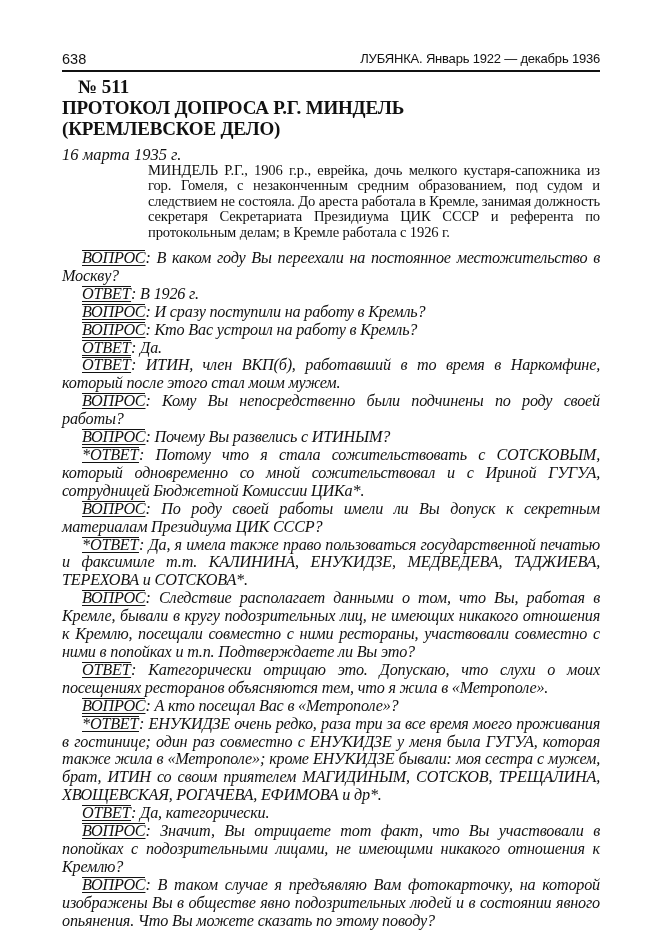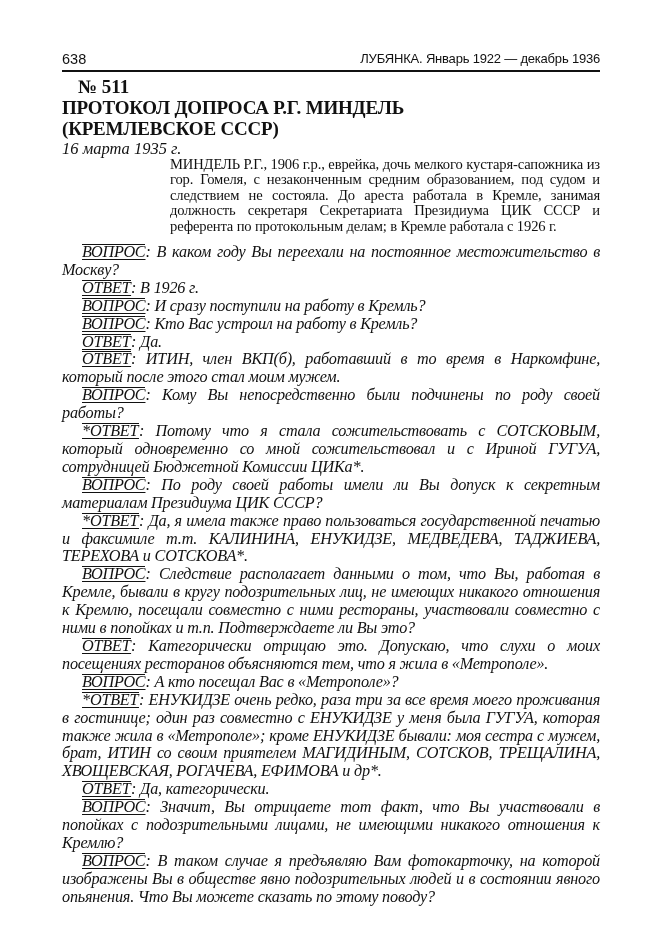--- a/index.html
+++ b/index.html
@@ -2,50 +2,51 @@
 <html><head>
 <meta charset="utf-8">
 <style>
   html, body { margin: 0; padding: 0; background: #ffffff; }
   body { width: 656px; height: 944px; position: relative; overflow: hidden; color: #111; }
   .page { position: absolute; left: 62px; top: 50px; width: 538px; font-family: "Liberation Serif", "DejaVu Serif", serif; }
   .running-head { display: flex; justify-content: space-between; align-items: flex-end; font-family: "Liberation Sans", "DejaVu Sans", sans-serif; font-size: 14.5px; line-height: 18px; padding-bottom: 2px; border-bottom: 2px solid #111; }
   .running-head .title { font-size: 13px; letter-spacing: -0.2px; }
   .docnum { margin-top: 5px; padding-left: 16px; font-weight: bold; font-size: 19px; line-height: 20px; }
   .doctitle { font-weight: bold; font-size: 19px; line-height: 21px; letter-spacing: -0.2px; }
-  .date { font-style: italic; font-size: 16.5px; line-height: 20px; }
-  .bio { margin-left: 108px; margin-top: -2px; font-size: 14.6px; line-height: 15.4px; text-align: justify; letter-spacing: -0.15px; }
+  .date { font-style: italic; font-size: 16.5px; margin-top: 6px; line-height: 20px; }
+  .bio { margin-left: 86px; margin-top: -2px; font-size: 14.6px; line-height: 15.4px; text-align: justify; letter-spacing: -0.15px; }
   .dialogue { margin-top: 10px; font-size: 16.2px; line-height: 17.9px; text-align: justify; letter-spacing: -0.2px; }
   .entry { text-indent: 20px; margin: 0; font-style: italic; }
   .speaker { text-decoration: underline; text-decoration-thickness: 1px; text-underline-offset: 2px; position: relative; }
   .speaker::before { content: ""; position: absolute; left: 0; right: 0; top: 1px; border-top: 1px solid #111; }
 </style>
 </head>
 <body>
 
 <div class="page">
   <div class="running-head">
     <span>638</span>
     <span class="title">ЛУБЯНКА. Январь 1922 — декабрь 1936</span>
   </div>
 
   <div class="docnum">№ 511</div>
   <div class="doctitle">ПРОТОКОЛ ДОПРОСА Р.Г. МИНДЕЛЬ</div>
-  <div class="doctitle">(КРЕМЛЕВСКОЕ СССР)</div>
+  <div class="doctitle">(КРЕМЛЕВСКОЕ ДЕЛО)</div>
   <div class="date">16 марта 1935 г.</div>
   <div class="bio">МИНДЕЛЬ Р.Г., 1906 г.р., еврейка, дочь мелкого кустаря-сапожника из гор. Гомеля, с незаконченным средним образованием, под судом и следствием не состояла. До ареста работала в Кремле, занимая должность секретаря Секретариата Президиума ЦИК СССР и референта по протокольным делам; в Кремле работала с 1926 г.</div>
 
   <div class="dialogue" id="dialogue">
       <p class="entry"><span class="speaker">ВОПРОС</span><span>: В каком году Вы переехали на постоянное местожительство в Москву?</span></p>
       <p class="entry"><span class="speaker">ОТВЕТ</span><span>: В 1926 г.</span></p>
       <p class="entry"><span class="speaker">ВОПРОС</span><span>: И сразу поступили на работу в Кремль?</span></p>
       <p class="entry"><span class="speaker">ВОПРОС</span><span>: Кто Вас устроил на работу в Кремль?</span></p>
       <p class="entry"><span class="speaker">ОТВЕТ</span><span>: Да.</span></p>
       <p class="entry"><span class="speaker">ОТВЕТ</span><span>: ИТИН, член ВКП(б), работавший в то время в Наркомфине, который после этого стал моим мужем.</span></p>
       <p class="entry"><span class="speaker">ВОПРОС</span><span>: Кому Вы непосредственно были подчинены по роду своей работы?</span></p>
+      <p class="entry"><span class="speaker">ВОПРОС</span><span>: Почему Вы развелись с ИТИНЫМ?</span></p>
       <p class="entry"><span class="speaker">*ОТВЕТ</span><span>: Потому что я стала сожительствовать с СОТСКОВЫМ, который одновременно со мной сожительствовал и с Ириной ГУГУА, сотрудницей Бюджетной Комиссии ЦИКа*.</span></p>
       <p class="entry"><span class="speaker">ВОПРОС</span><span>: По роду своей работы имели ли Вы допуск к секретным материалам Президиума ЦИК СССР?</span></p>
       <p class="entry"><span class="speaker">*ОТВЕТ</span><span>: Да, я имела также право пользоваться государственной печатью и факсимиле т.т. КАЛИНИНА, ЕНУКИДЗЕ, МЕДВЕДЕВА, ТАДЖИЕВА, ТЕРЕХОВА и СОТСКОВА*.</span></p>
       <p class="entry"><span class="speaker">ВОПРОС</span><span>: Следствие располагает данными о том, что Вы, работая в Кремле, бывали в кругу подозрительных лиц, не имеющих никакого отношения к Кремлю, посещали совместно с ними рестораны, участвовали совместно с ними в попойках и т.п. Подтверждаете ли Вы это?</span></p>
       <p class="entry"><span class="speaker">ОТВЕТ</span><span>: Категорически отрицаю это. Допускаю, что слухи о моих посещениях ресторанов объясняются тем, что я жила в «Метрополе».</span></p>
       <p class="entry"><span class="speaker">ВОПРОС</span><span>: А кто посещал Вас в «Метрополе»?</span></p>
       <p class="entry"><span class="speaker">*ОТВЕТ</span><span>: ЕНУКИДЗЕ очень редко, раза три за все время моего проживания в гостинице; один раз совместно с ЕНУКИДЗЕ у меня была ГУГУА, которая также жила в «Метрополе»; кроме ЕНУКИДЗЕ бывали: моя сестра с мужем, брат, ИТИН со своим приятелем МАГИДИНЫМ, СОТСКОВ, ТРЕЩАЛИНА, ХВОЩЕВСКАЯ, РОГАЧЕВА, ЕФИМОВА и др*.</span></p>
       <p class="entry"><span class="speaker">ОТВЕТ</span><span>: Да, категорически.</span></p>
       <p class="entry"><span class="speaker">ВОПРОС</span><span>: Значит, Вы отрицаете тот факт, что Вы участвовали в попойках с подозрительными лицами, не имеющими никакого отношения к Кремлю?</span></p>
       <p class="entry"><span class="speaker">ВОПРОС</span><span>: В таком случае я предъявляю Вам фотокарточку, на которой изображены Вы в обществе явно подозрительных людей и в состоянии явного опьянения. Что Вы можете сказать по этому поводу?</span></p>

